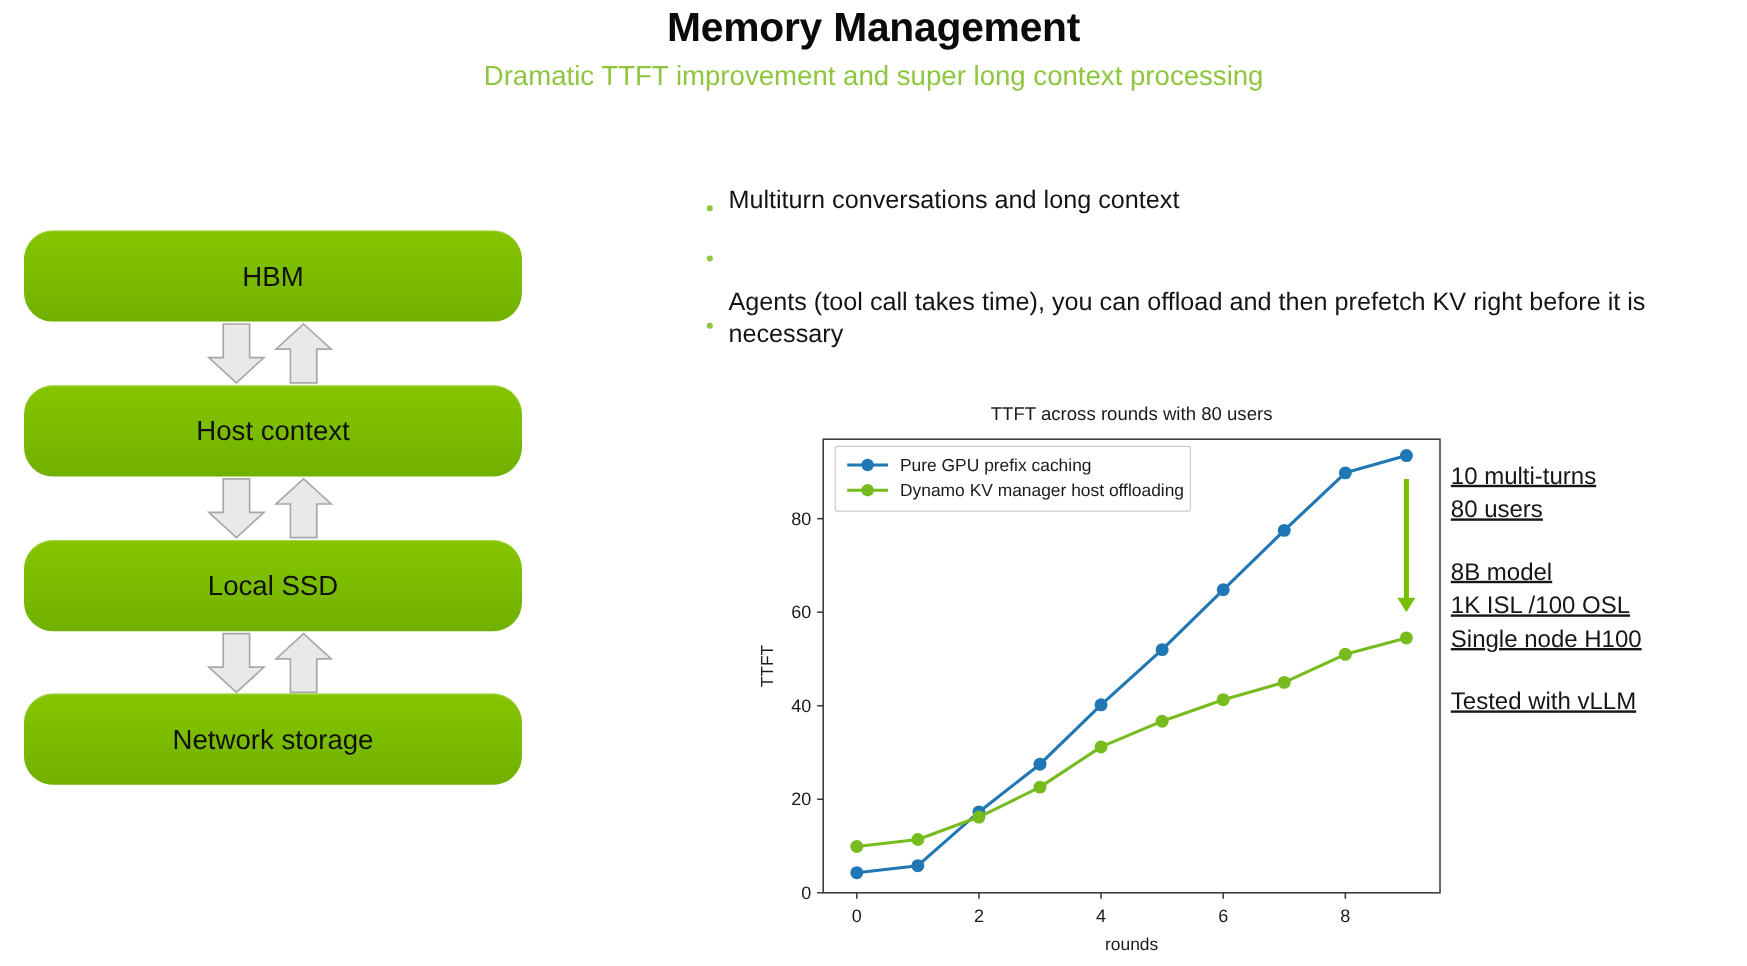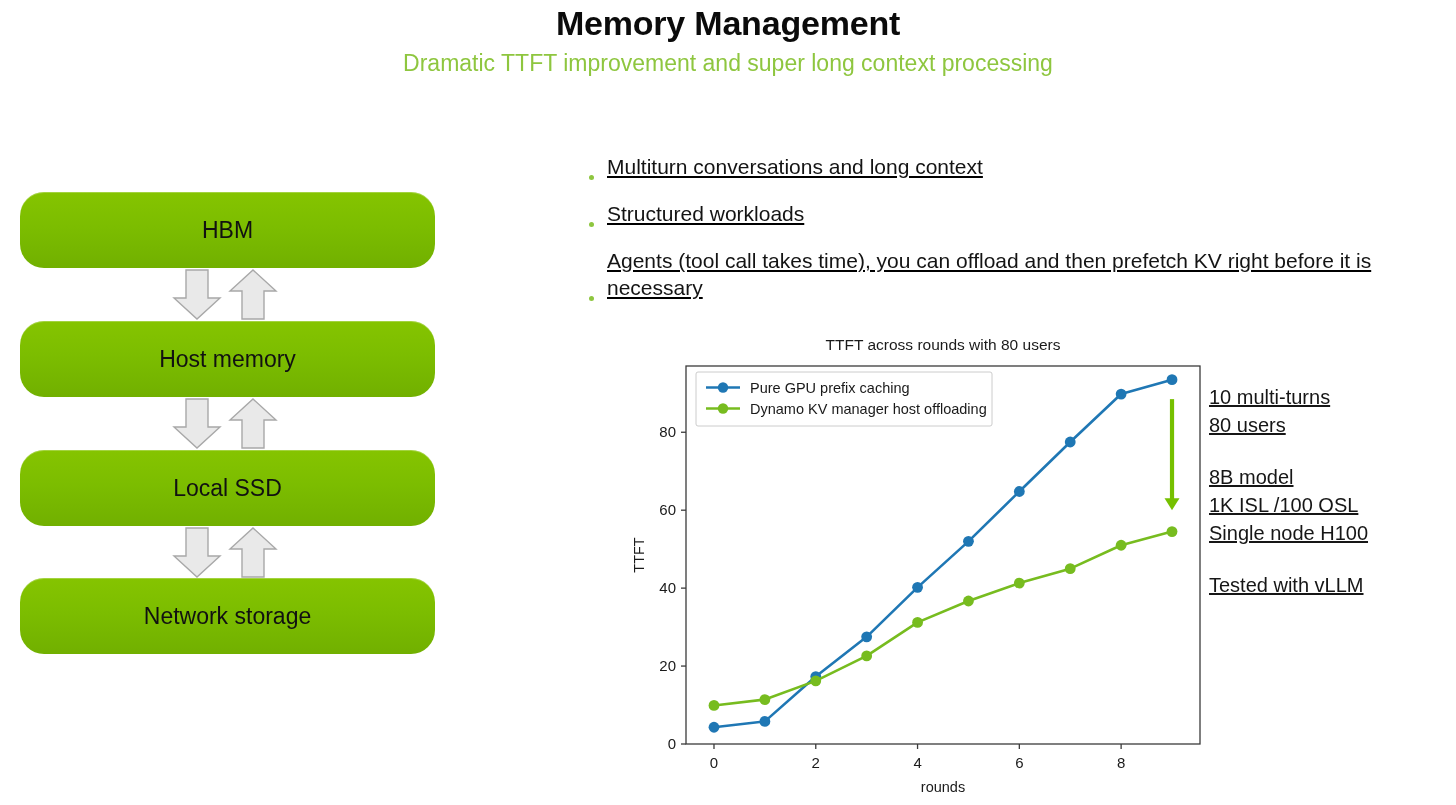--- a/index.html
+++ b/index.html
@@ -41,21 +41,21 @@
   .mem-box.b3{top:386px;}
 
   .arrow-pair{position:absolute;left:0;width:415px;height:53px;}
   .arrow-pair.p0{top:76px;}
   .arrow-pair.p1{top:205px;}
   .arrow-pair.p2{top:334px;}
   .arr{position:absolute;top:0;width:56px;height:53px;}
 
   
   #bullets{position:absolute;left:589px;top:153px;width:867px;}
-  .bullet{display:flex;align-items:flex-end;margin-bottom:20px;text-decoration:underline;}
+  .bullet{display:flex;align-items:center;margin-bottom:20px;}
   .bullet .dot{
     flex:0 0 auto;width:5px;height:5px;border-radius:50%;
     background:#8ec63f;margin-top:13px;margin-right:13px;
   }
   .bullet .btxt{
     font-size:21px;line-height:27px;color:#141414;font-weight:400;
     max-width:830px;
   }
 
   
@@ -92,21 +92,21 @@
         </svg>
       </div>
       <div class="arr" style="left:205px;">
         <svg width="56" height="53" viewBox="0 0 56 53">
           <polygon points="28,2 51,23 39,23 39,51 17,51 17,23 5,23" fill="#e9e9e9" stroke="#a8a8a8" stroke-width="1.4"></polygon>
         </svg>
       </div>
     </div>
 
     <div class="mem-box b1">
-      <span>Host memory</span>
+      <span>Host context</span>
     </div>
 
     <div class="arrow-pair p1">
       <div class="arr" style="left:149px;">
         <svg width="56" height="53" viewBox="0 0 56 53">
           <polygon points="17,2 39,2 39,30 51,30 28,51 5,30 17,30" fill="#e9e9e9" stroke="#a8a8a8" stroke-width="1.4"></polygon>
         </svg>
       </div>
       <div class="arr" style="left:205px;">
         <svg width="56" height="53" viewBox="0 0 56 53">
@@ -137,21 +137,20 @@
     </div>
   </div>
 
   <div id="bullets">
     <div class="bullet">
       <span class="dot"></span>
       <span class="btxt">Multiturn conversations and long context</span>
     </div>
     <div class="bullet">
       <span class="dot"></span>
-      <span class="btxt">Structured workloads</span>
     </div>
     <div class="bullet">
       <span class="dot"></span>
       <span class="btxt">Agents (tool call takes time), you can offload and then prefetch KV right before it is necessary</span>
     </div>
   </div>
 
   <div id="chart">
     <svg id="chart-svg" width="596" height="460" viewBox="0 0 596 460">
         <text x="321" y="14" fill="#1a1a1a" font-family="&quot;Liberation Sans&quot;,&quot;DejaVu Sans&quot;,sans-serif" font-size="15.5" text-anchor="middle">TTFT across rounds with 80 users</text>

